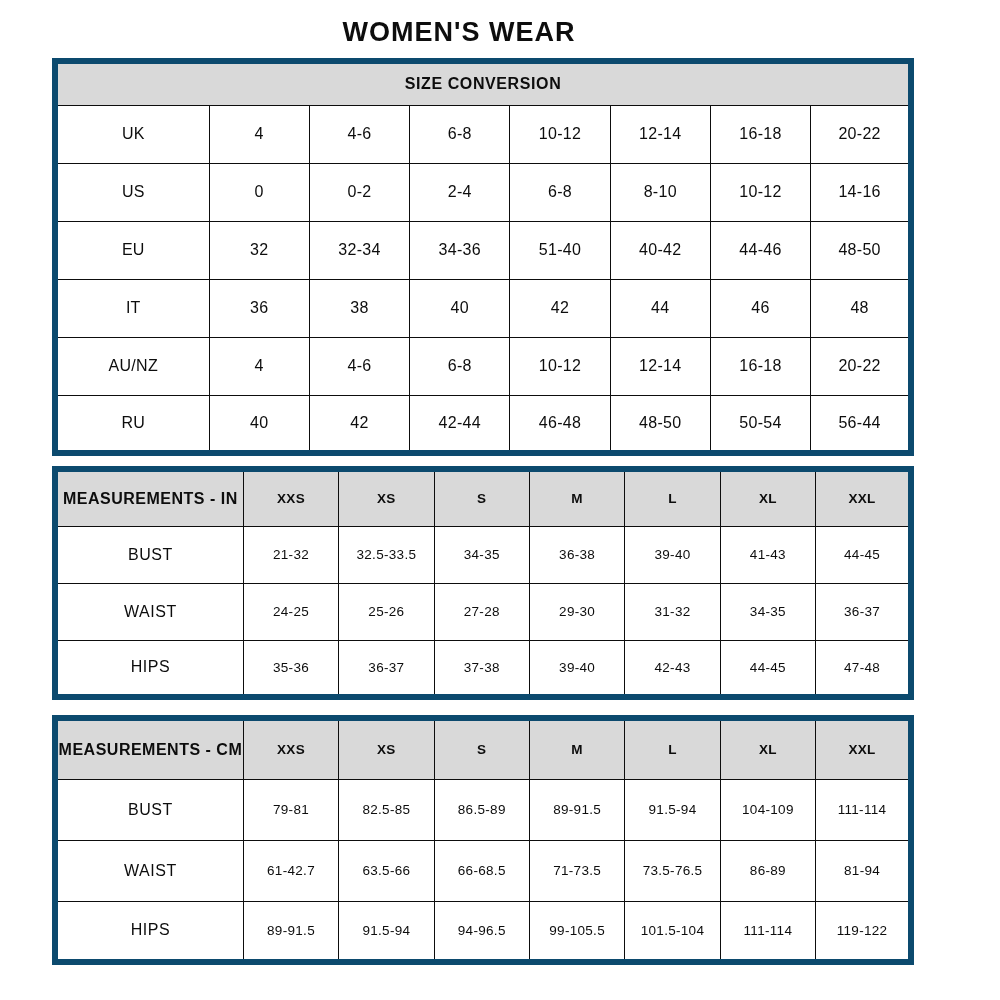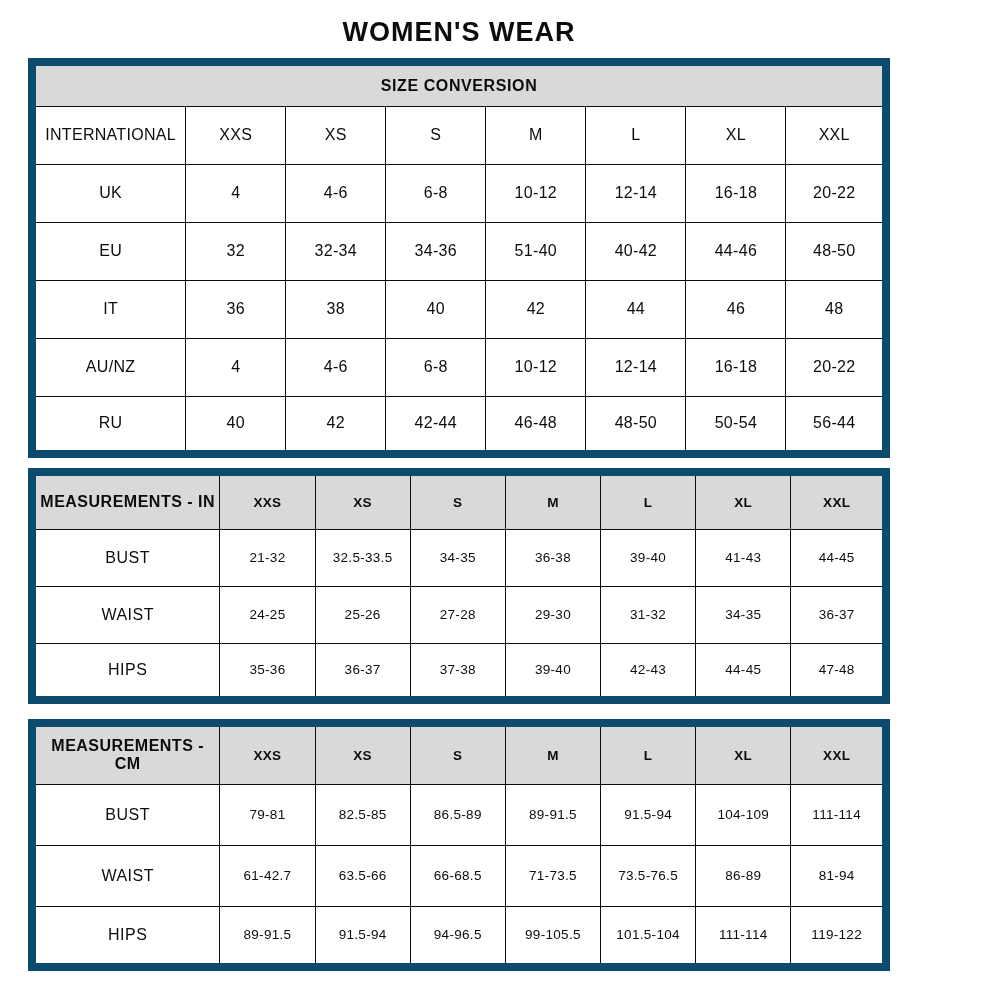--- a/index.html
+++ b/index.html
@@ -16,21 +16,22 @@
     font-size: 27px;
     font-weight: 700;
     letter-spacing: 1px;
     height: 46px;
     line-height: 40px;
   }
   table.chart {
     width: 100%;
     border-collapse: collapse;
     table-layout: fixed;
-    border: 8px solid #0c4a6e;
+    border: 6px solid #0c4a6e;
+    margin-left: 24px;
   }
   table.chart td {
     border: 1.5px solid #0d0d0d;
     text-align: center;
     vertical-align: middle;
     font-size: 16px;
     letter-spacing: 0.3px;
     overflow: hidden;
   }
   
@@ -73,39 +74,39 @@
           <col>
           <col>
           <col>
           <col>
           <col>
         </colgroup>
         <tbody>
           <tr>
             <td colspan="8" class="banner">SIZE CONVERSION</td>
           </tr>
-          <tr class="hdr body-row">
-            <td>INTERNATIONAL</td>
-            <td>XXS</td>
-            <td>XS</td>
-            <td>S</td>
-            <td>M</td>
-            <td>L</td>
-            <td>XL</td>
-            <td>XXL</td>
-          </tr>
           <tr class="body-row">
             <td>UK</td>
             <td>4</td>
             <td>4-6</td>
             <td>6-8</td>
             <td>10-12</td>
             <td>12-14</td>
             <td>16-18</td>
             <td>20-22</td>
+          </tr>
+          <tr class="body-row">
+            <td>US</td>
+            <td>0</td>
+            <td>0-2</td>
+            <td>2-4</td>
+            <td>6-8</td>
+            <td>8-10</td>
+            <td>10-12</td>
+            <td>14-16</td>
           </tr>
           <tr class="body-row">
             <td>EU</td>
             <td>32</td>
             <td>32-34</td>
             <td>34-36</td>
             <td>51-40</td>
             <td>40-42</td>
             <td>44-46</td>
             <td>48-50</td>

